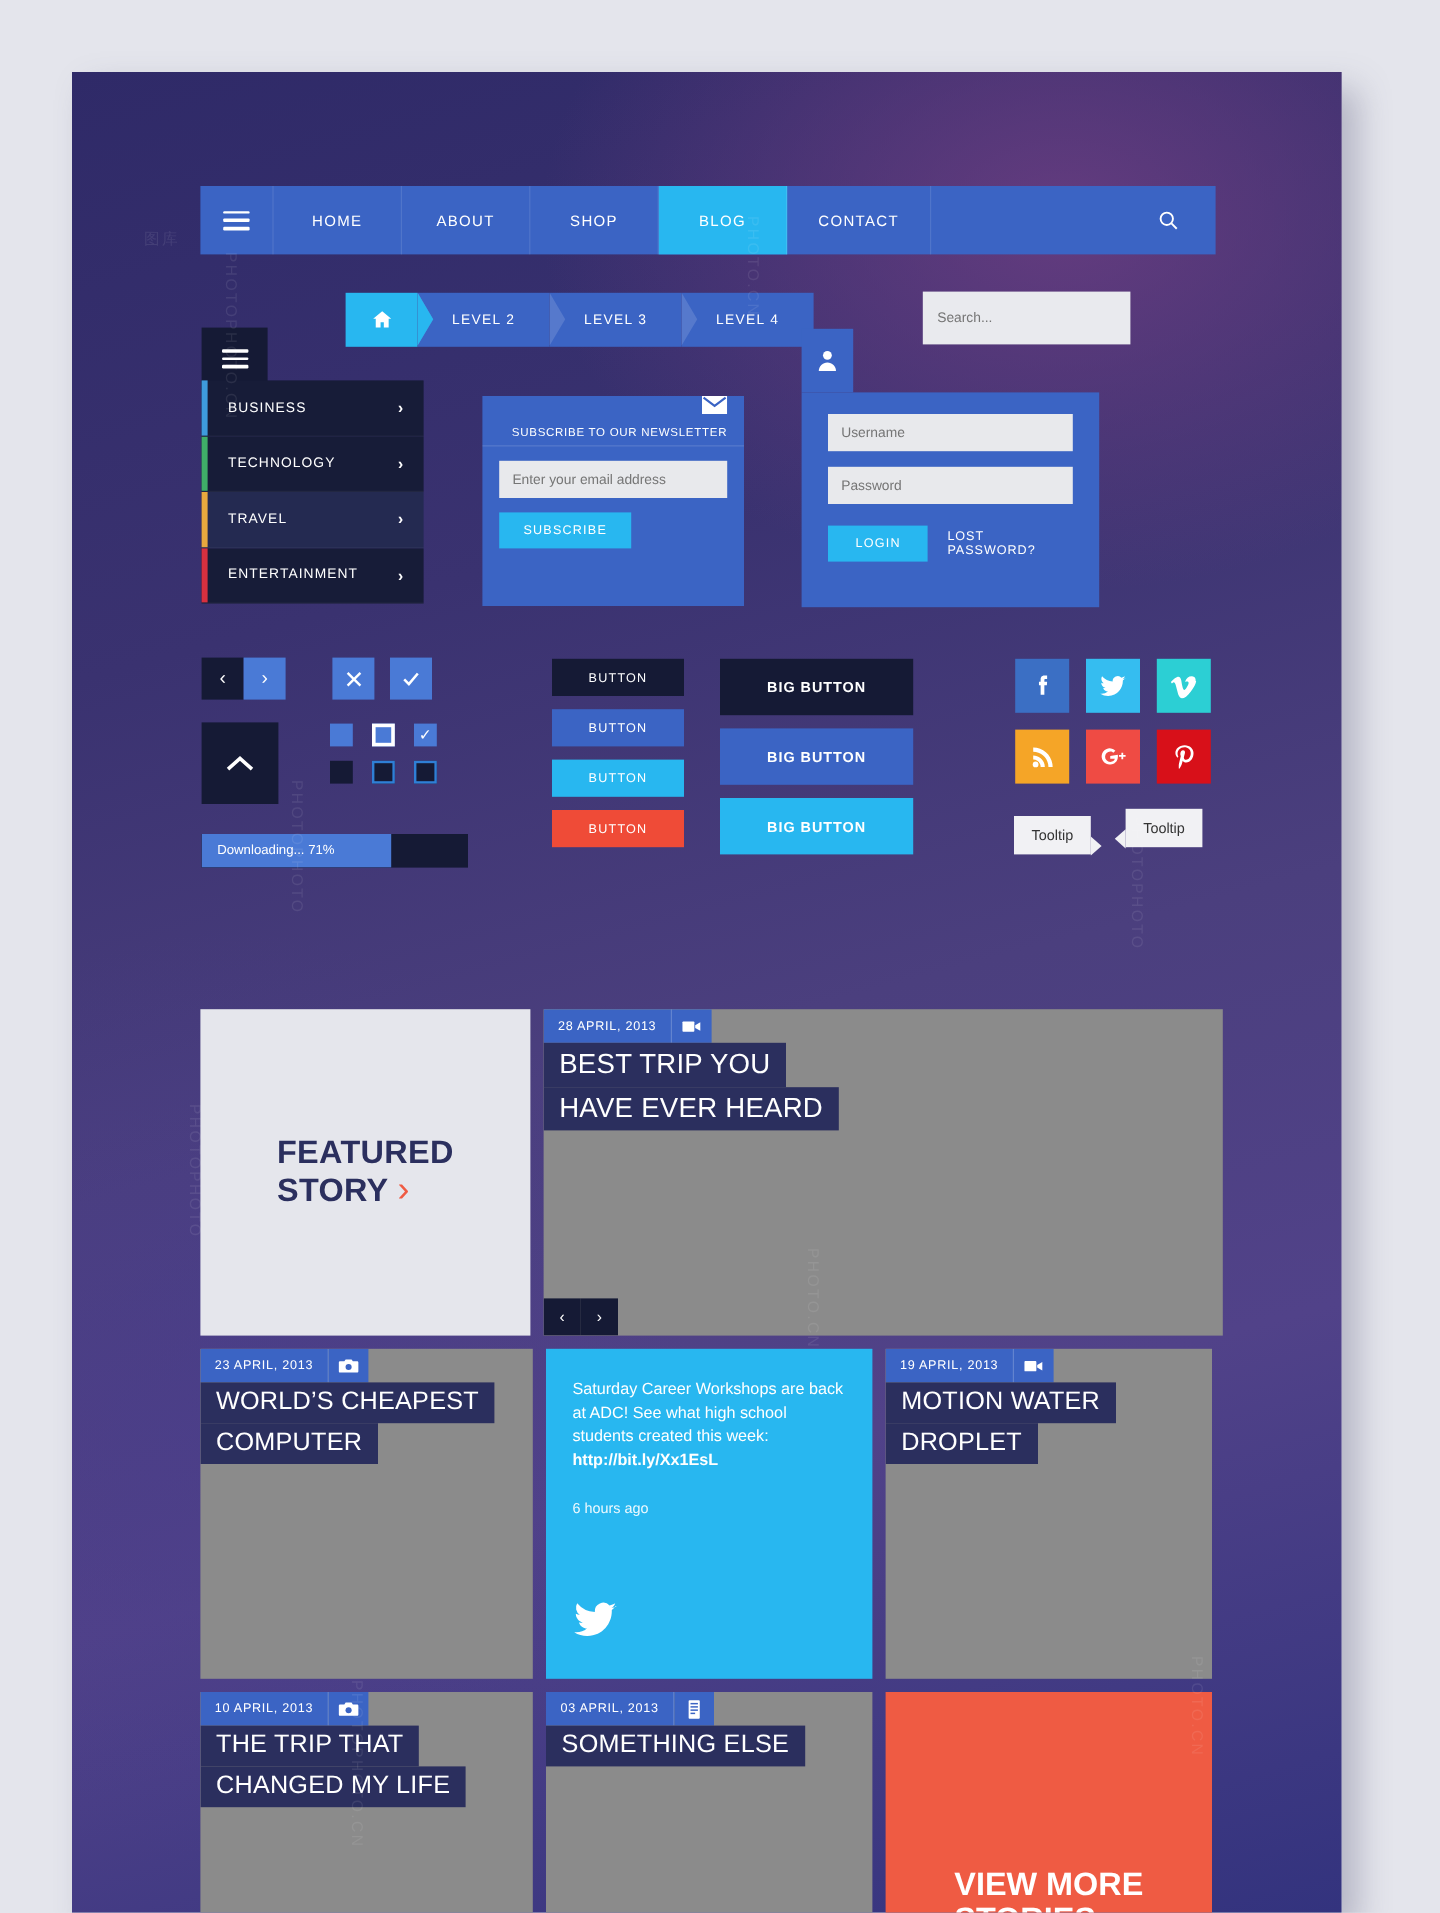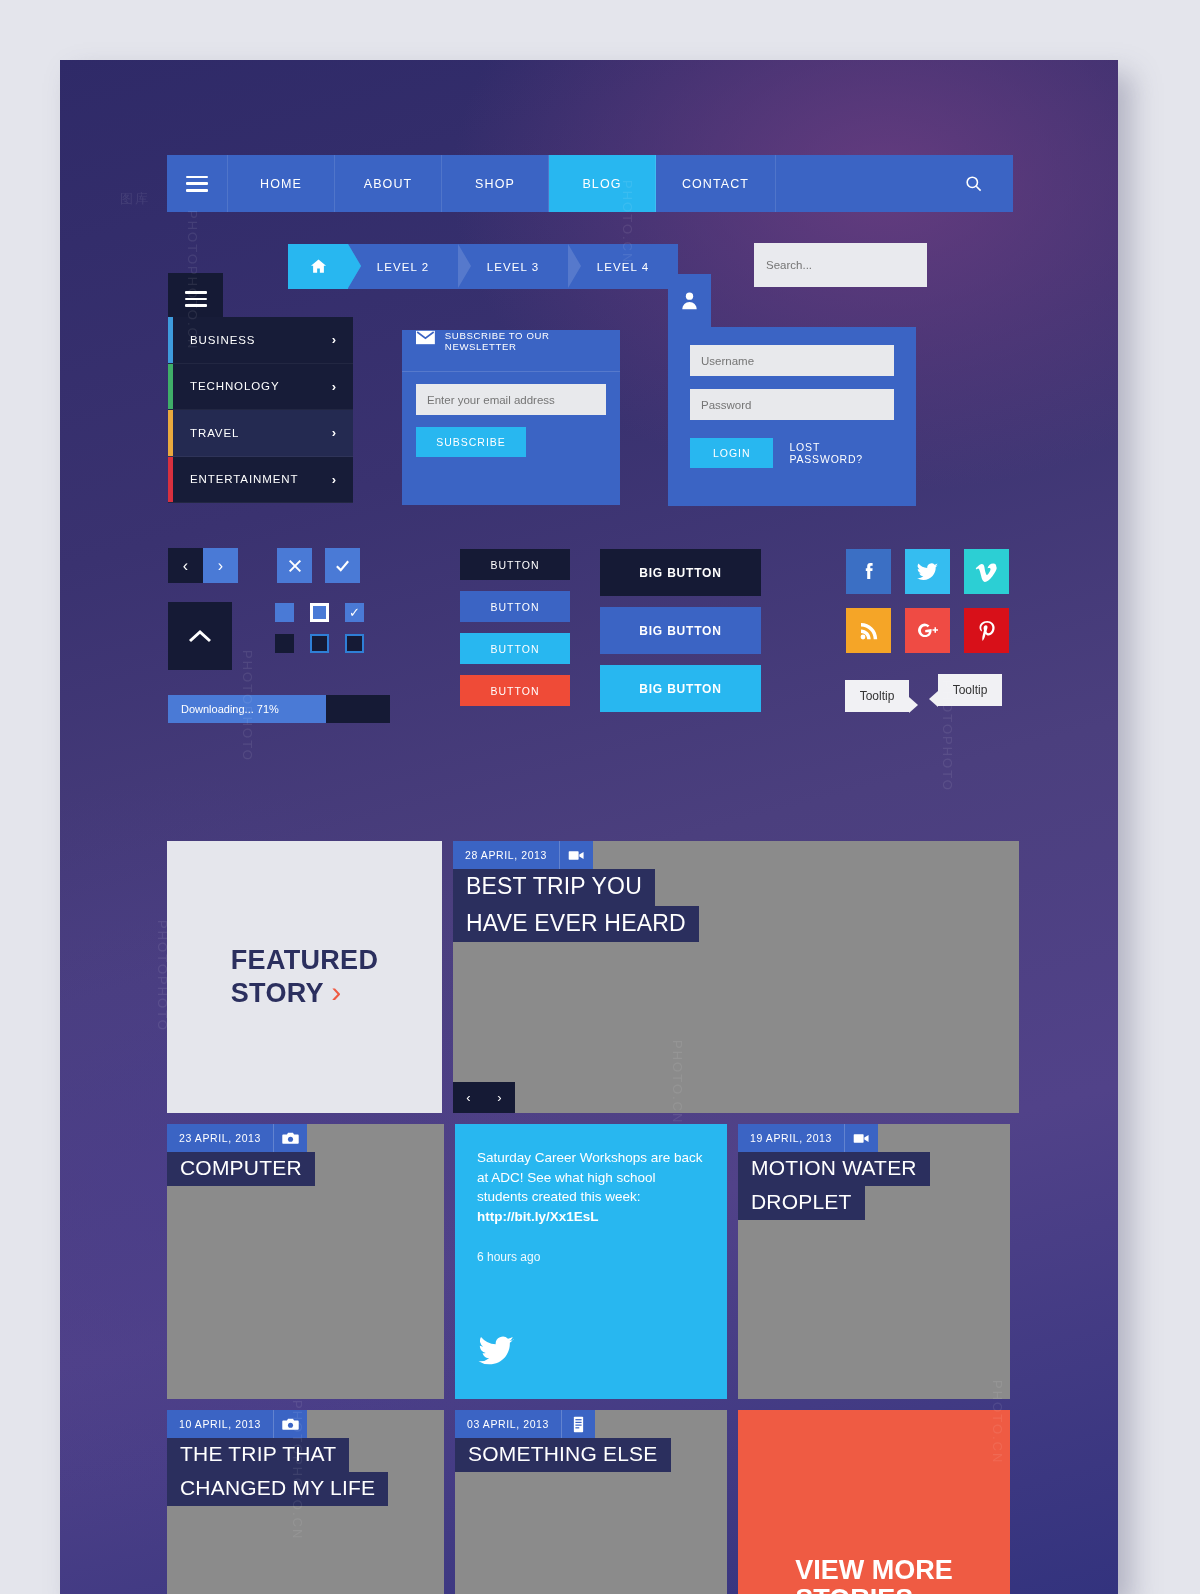--- a/index.html
+++ b/index.html
@@ -85,39 +85,39 @@
     border-bottom: 1px solid rgba(255,255,255,.05);
     padding-left: 22px;
   }
   .catrow.hover { background: #242a51; }
   .catrow .bar { position: absolute; left: 0; top: 0; width: 5px; height: 100%; }
   .catrow .chev { position: absolute; right: 16px; color: #fff; font-size: 13px; font-weight: bold; }
 
   
   .newsletter { position: absolute; left: 342px; top: 270px; width: 218px; height: 175px; background: #3b64c4; }
   .nl-head {
-    height: 42px; display: flex; align-items: flex-start; gap: 10px; padding: 0 14px;
+    height: 42px; display: flex; align-items: flex-end; gap: 10px; padding: 0 14px;
     border-bottom: 1px solid rgba(255,255,255,.14);
-    color: #fff; font-size: 9.6px; letter-spacing: .6px;
+    color: #fff; font-size: 9.6px; letter-spacing: .6px; flex-direction: column;
   }
   .nl-body { padding: 12px 14px; }
   .nl-input {
     width: 100%; height: 31px; background: #e8e9ec; border: 0;
     padding: 0 11px; font-size: 11.5px; color: #2b2b33;
     font-family: "Liberation Sans", sans-serif;
   }
   .nl-btn {
     margin-top: 12px; width: 110px; height: 30px; background: #28b7f0;
     border: 0; color: #fff; font-size: 10.5px; letter-spacing: 1px;
     font-family: "Liberation Sans", sans-serif; cursor: pointer;
   }
 
   
   .searchbox {
-    position: absolute; left: 694px; top: 183px; width: 173px; height: 44px;
+    position: absolute; left: 709px; top: 183px; width: 173px; height: 44px;
     background: #e9eaee; display: flex; align-items: center; padding: 0 12px;
   }
   .searchbox input {
     flex: 1; border: 0; background: transparent; outline: none;
     font-size: 11.5px; color: #3a3a44; font-family: "Liberation Sans", sans-serif;
   }
 
   
   .usertab {
     position: absolute; left: 608px; top: 214px; width: 43px; height: 53px;
@@ -537,20 +537,21 @@
           <div class="meta">
             <div class="date">23 APRIL, 2013</div>
             <div class="ico">
               <svg viewBox="0 0 24 18">
                   <path d="M8.5 1h7l1.5 2.3H22c1 0 1.6.7 1.6 1.6v10c0 1-.7 1.6-1.6 1.6H2c-1 0-1.6-.7-1.6-1.6v-10C.4 4 1 3.3 2 3.3h5z"></path>
                   <circle cx="12" cy="10" r="3.6" fill="#3b64c4"></circle>
                 </svg>
             </div>
           </div>
           <div class="title sm">
+            <span>WORLD’S CHEAPEST</span>
             <span>COMPUTER</span>
           </div>
         </div>
 
         <div class="card tw">
           <div class="tweet">
             <div class="body">
               <span>Saturday Career Workshops are back at ADC! See what high school students created this week: </span><b>http://bit.ly/Xx1EsL</b>
             </div>
             <div class="ago">6 hours ago</div>

